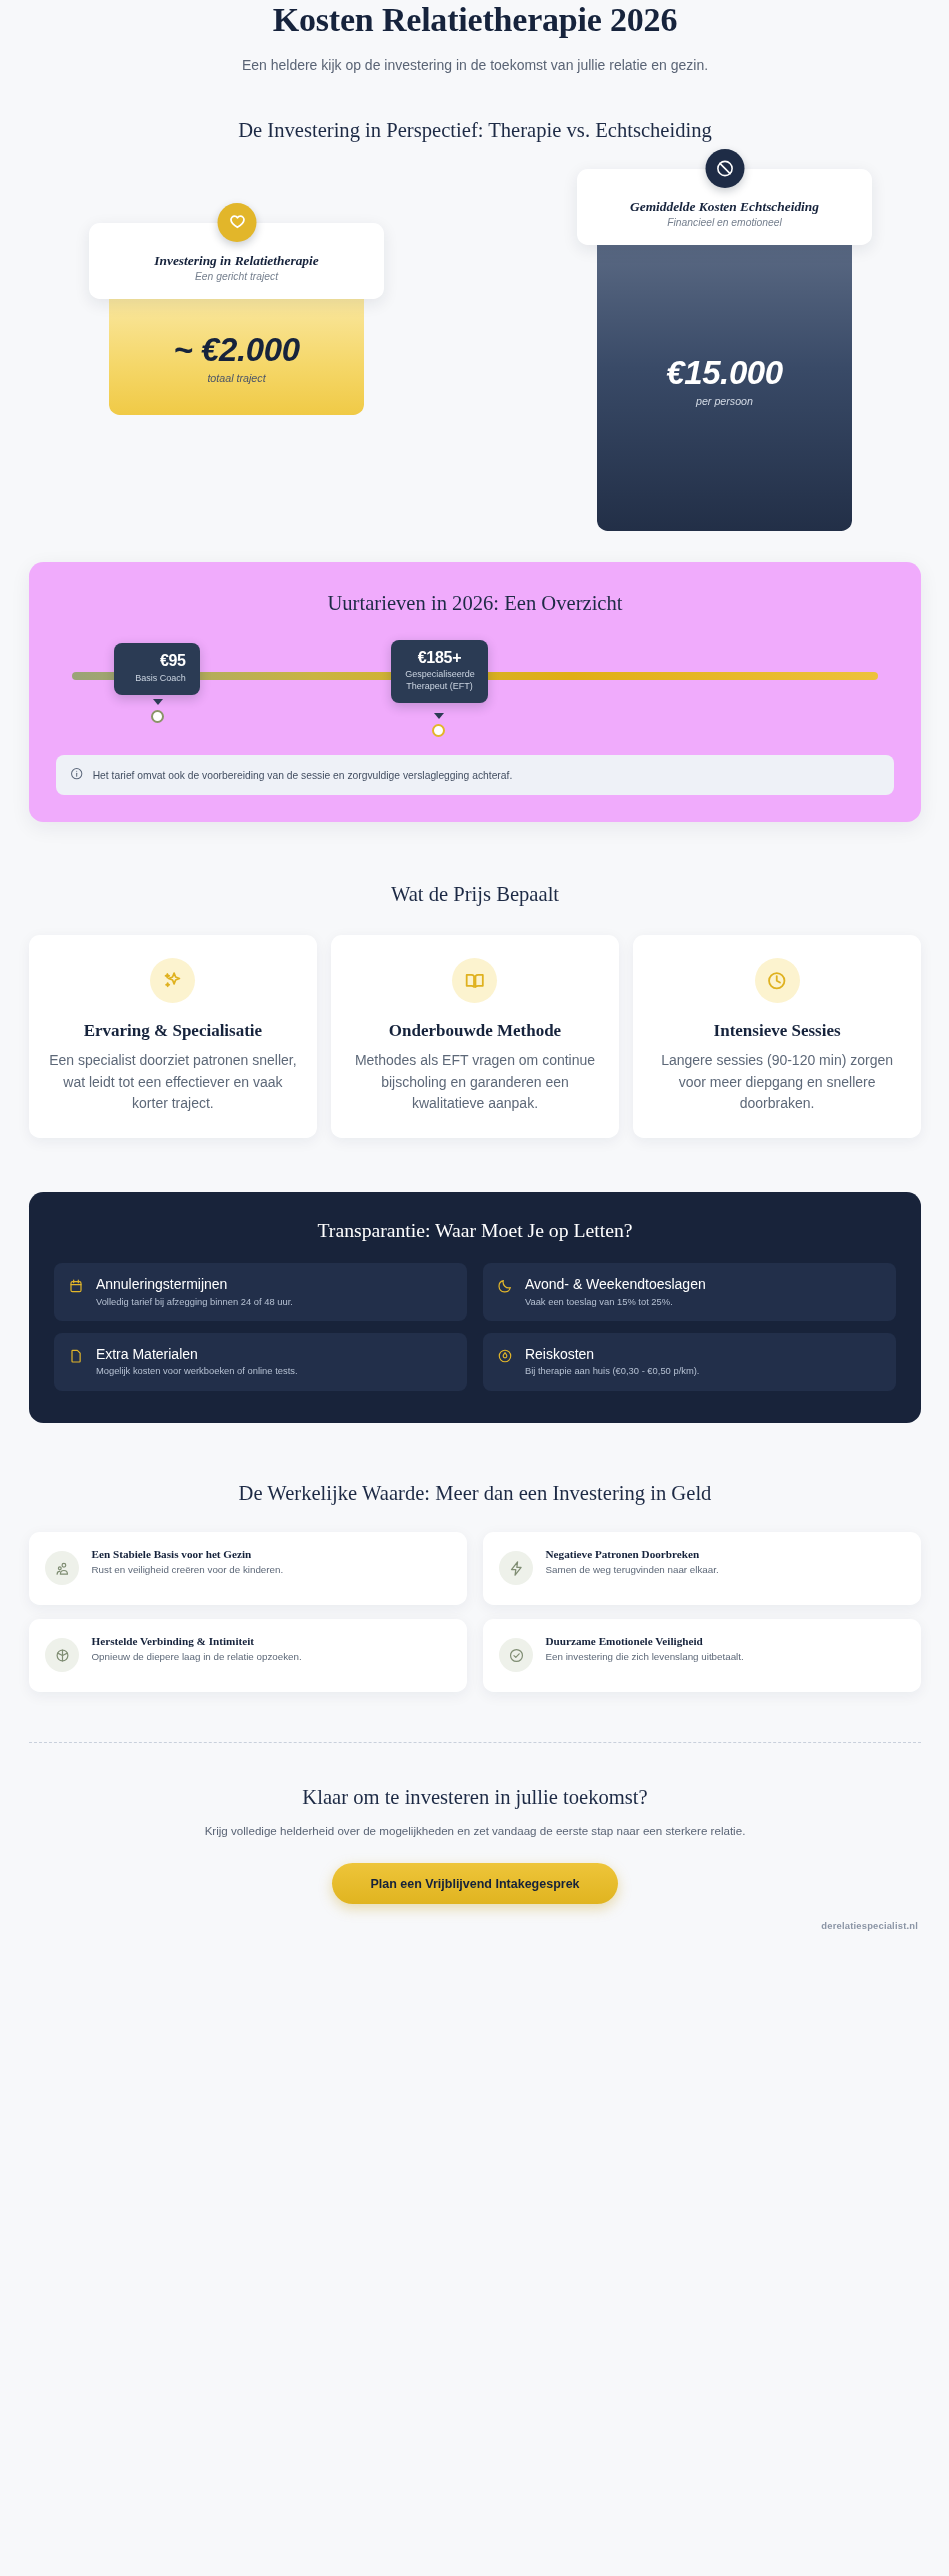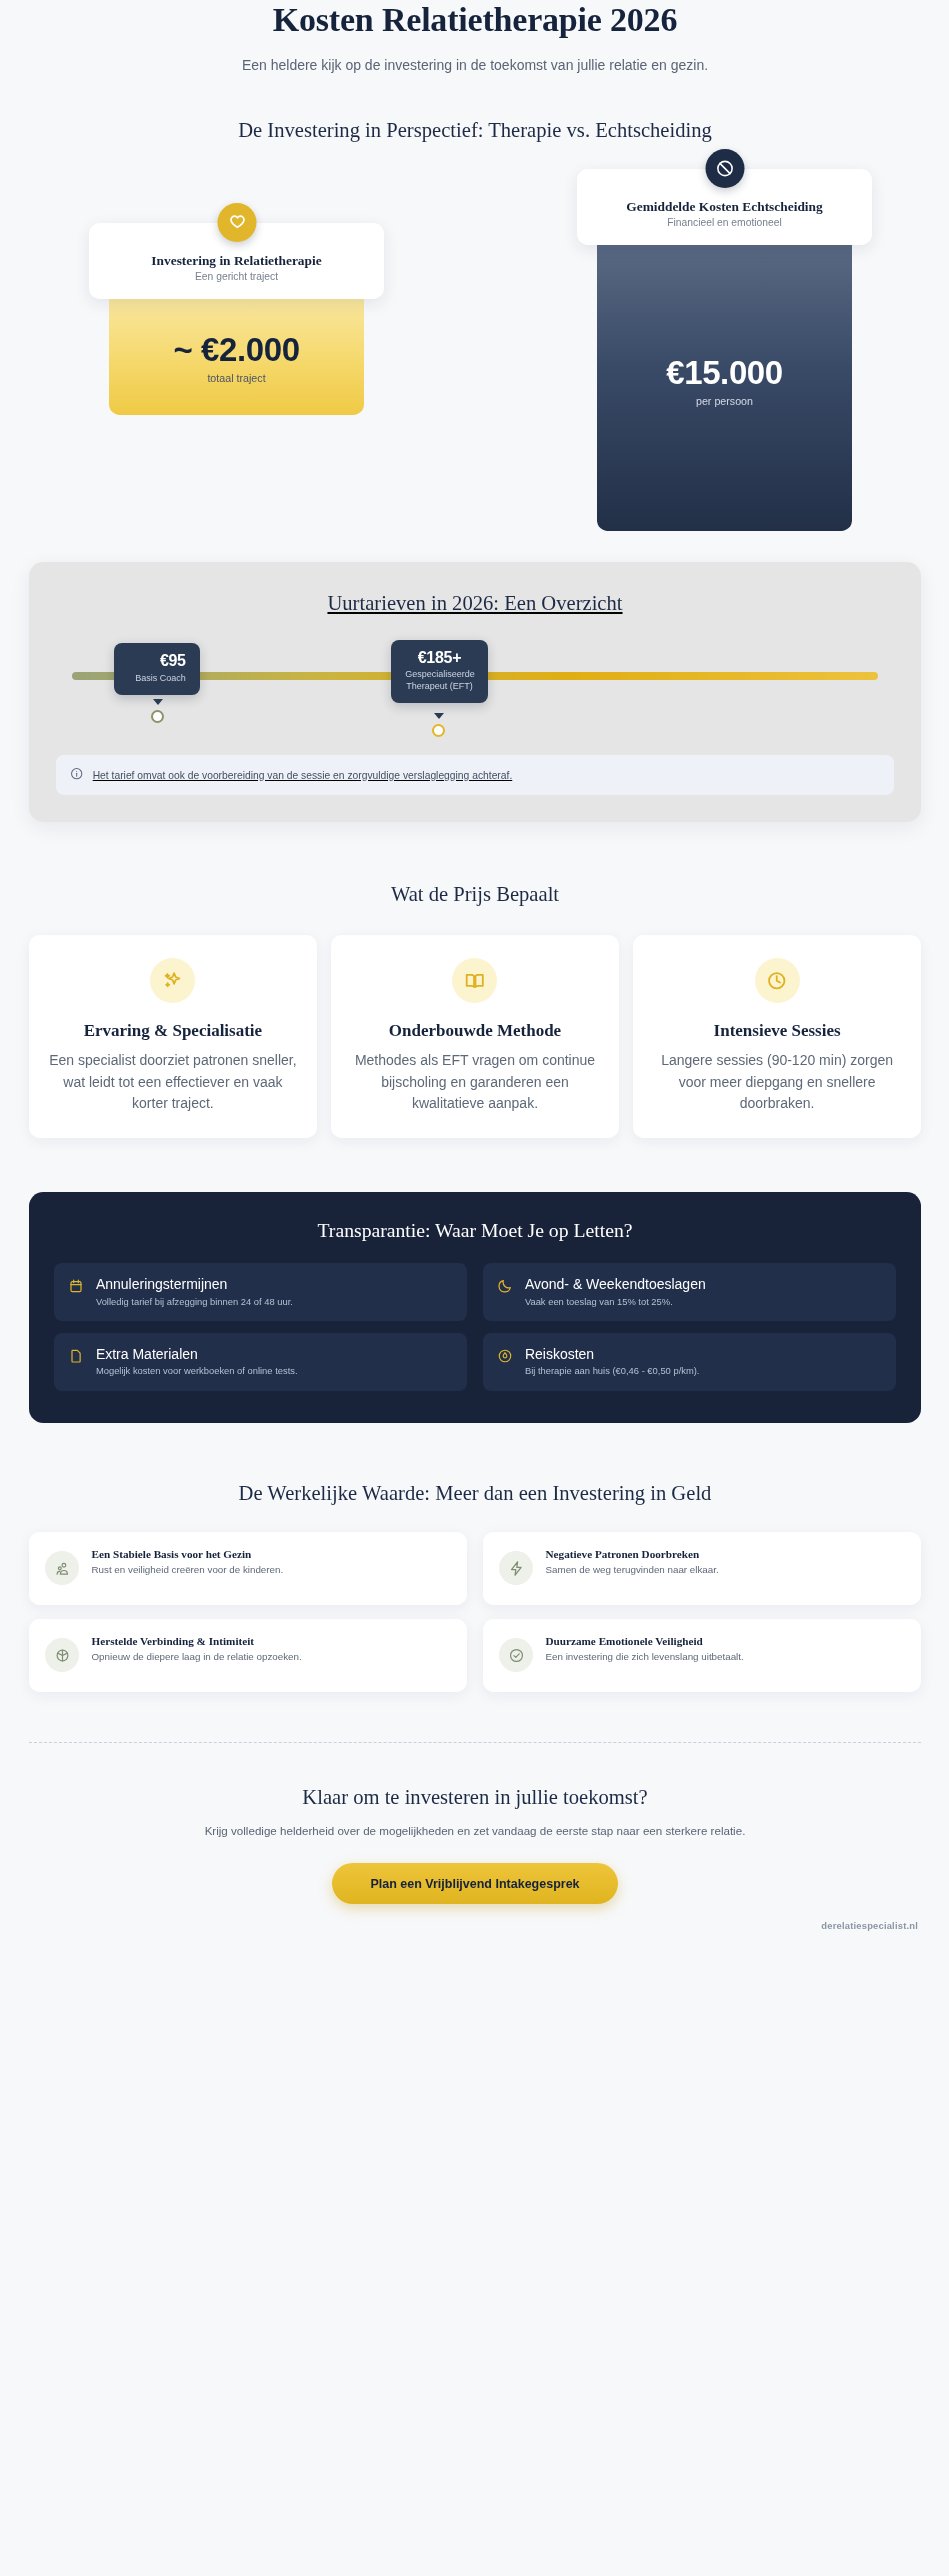--- a/index.html
+++ b/index.html
@@ -45,21 +45,21 @@
     text-align: center;
     font-weight: normal;
   }
 
   
   .compare-wrap {
     position: relative;
     height: 295px;
     margin: 0 49px;
   }
-  .comp-col { position: absolute; }
+  .comp-col { position: absolute; font-style: italic; }
   .comp-left  { left: 40px;  width: 295px; top: 54px; }
   .comp-right { left: 528px; width: 295px; top: 0px; }
 
   .comp-badge {
     position: absolute;
     left: 50%;
     transform: translateX(-50%);
     top: -19.7px;
     width: 39px; height: 39px;
     border-radius: 50%;
@@ -112,25 +112,24 @@
   }
   .gold-amount { color: #16233c; }
   .dark-amount { color: #ffffff; }
   .amount-sub { margin-top: 3.6px; font-size: 10.7px; }
   .gold-sub { color: #4a5468; }
   .dark-sub { color: #d3dae5; }
 
   
   .rates-panel {
     margin: 0 29px;
-    background: #e5e5e5;
+    background: #f0abfc;
     border-radius: 14.3px;
     box-shadow: 0 5.4px 19.7px rgba(25,35,60,0.07);
     padding: 30px 27px 27px;
-    text-decoration: underline;
   }
   .rates-title { margin-bottom: 3.6px; }
   .rail-zone { position: relative; height: 112px; margin-top: 23px; }
   .rail {
     position: absolute;
     top: 34px; left: 16px; right: 16px;
     height: 8px;
     border-radius: 4.5px;
     background: linear-gradient(90deg,#9aa378 0%,#c9b442 30%,#e0ae14 62%,#edc23c 100%);
   }
@@ -463,21 +462,21 @@
 
       <div class="transp-item">
         <span class="ic">
           <svg width="16" height="16" viewBox="0 0 24 24" fill="none" stroke="#e2b62a" stroke-width="1.7" stroke-linecap="round" stroke-linejoin="round">
               <circle cx="12" cy="12" r="8.6"></circle>
               <path d="M12 7c-1.6 2-2.8 3.3-2.8 5a2.8 2.8 0 0 0 5.6 0c0-1.7-1.2-3-2.8-5z"></path>
             </svg>
         </span>
         <div>
           <h5>Reiskosten</h5>
-          <p>Bij therapie aan huis (€0,46 - €0,50 p/km).</p>
+          <p>Bij therapie aan huis (€0,30 - €0,50 p/km).</p>
         </div>
       </div>
     </div>
   </div>
 
   <h2 class="section-title" style="margin-top:59px;">De Werkelijke Waarde: Meer dan een Investering in Geld</h2>
 
   <div class="value-grid" style="margin-top:27px;">
 
     <div class="value-card">

